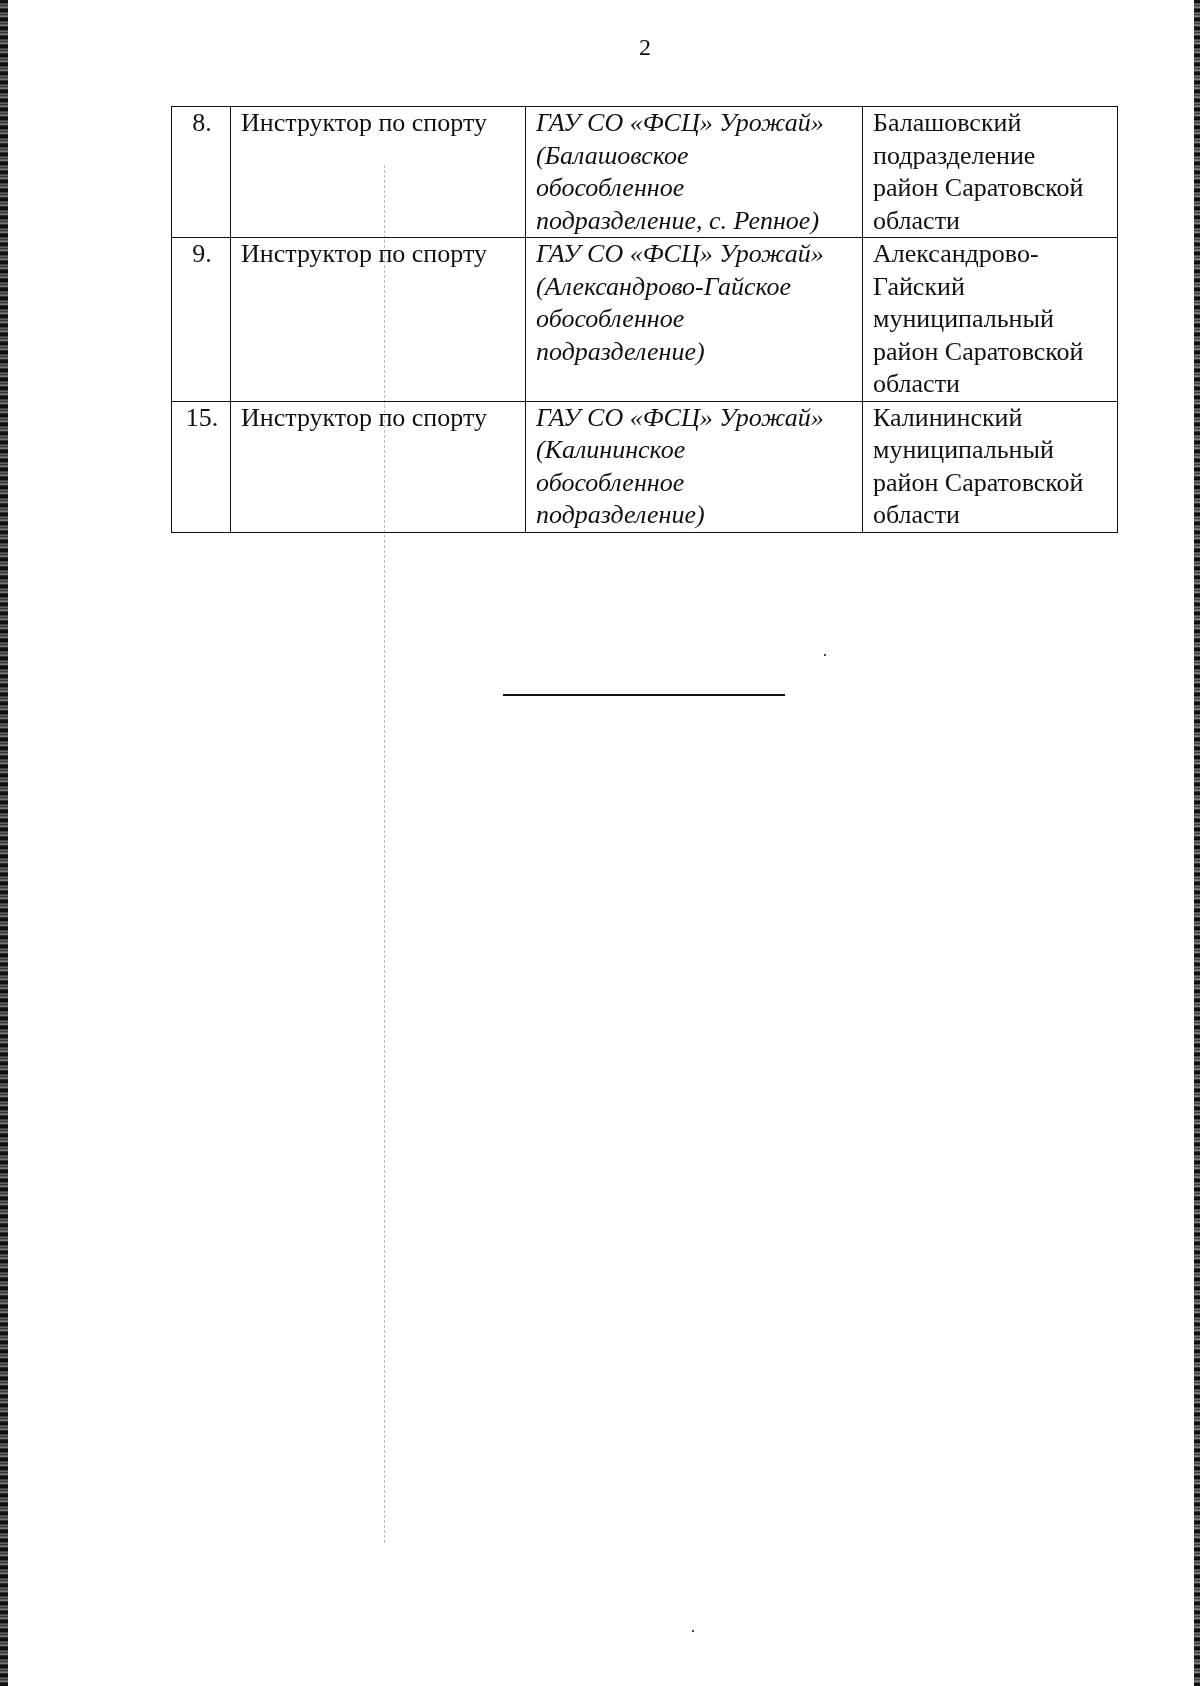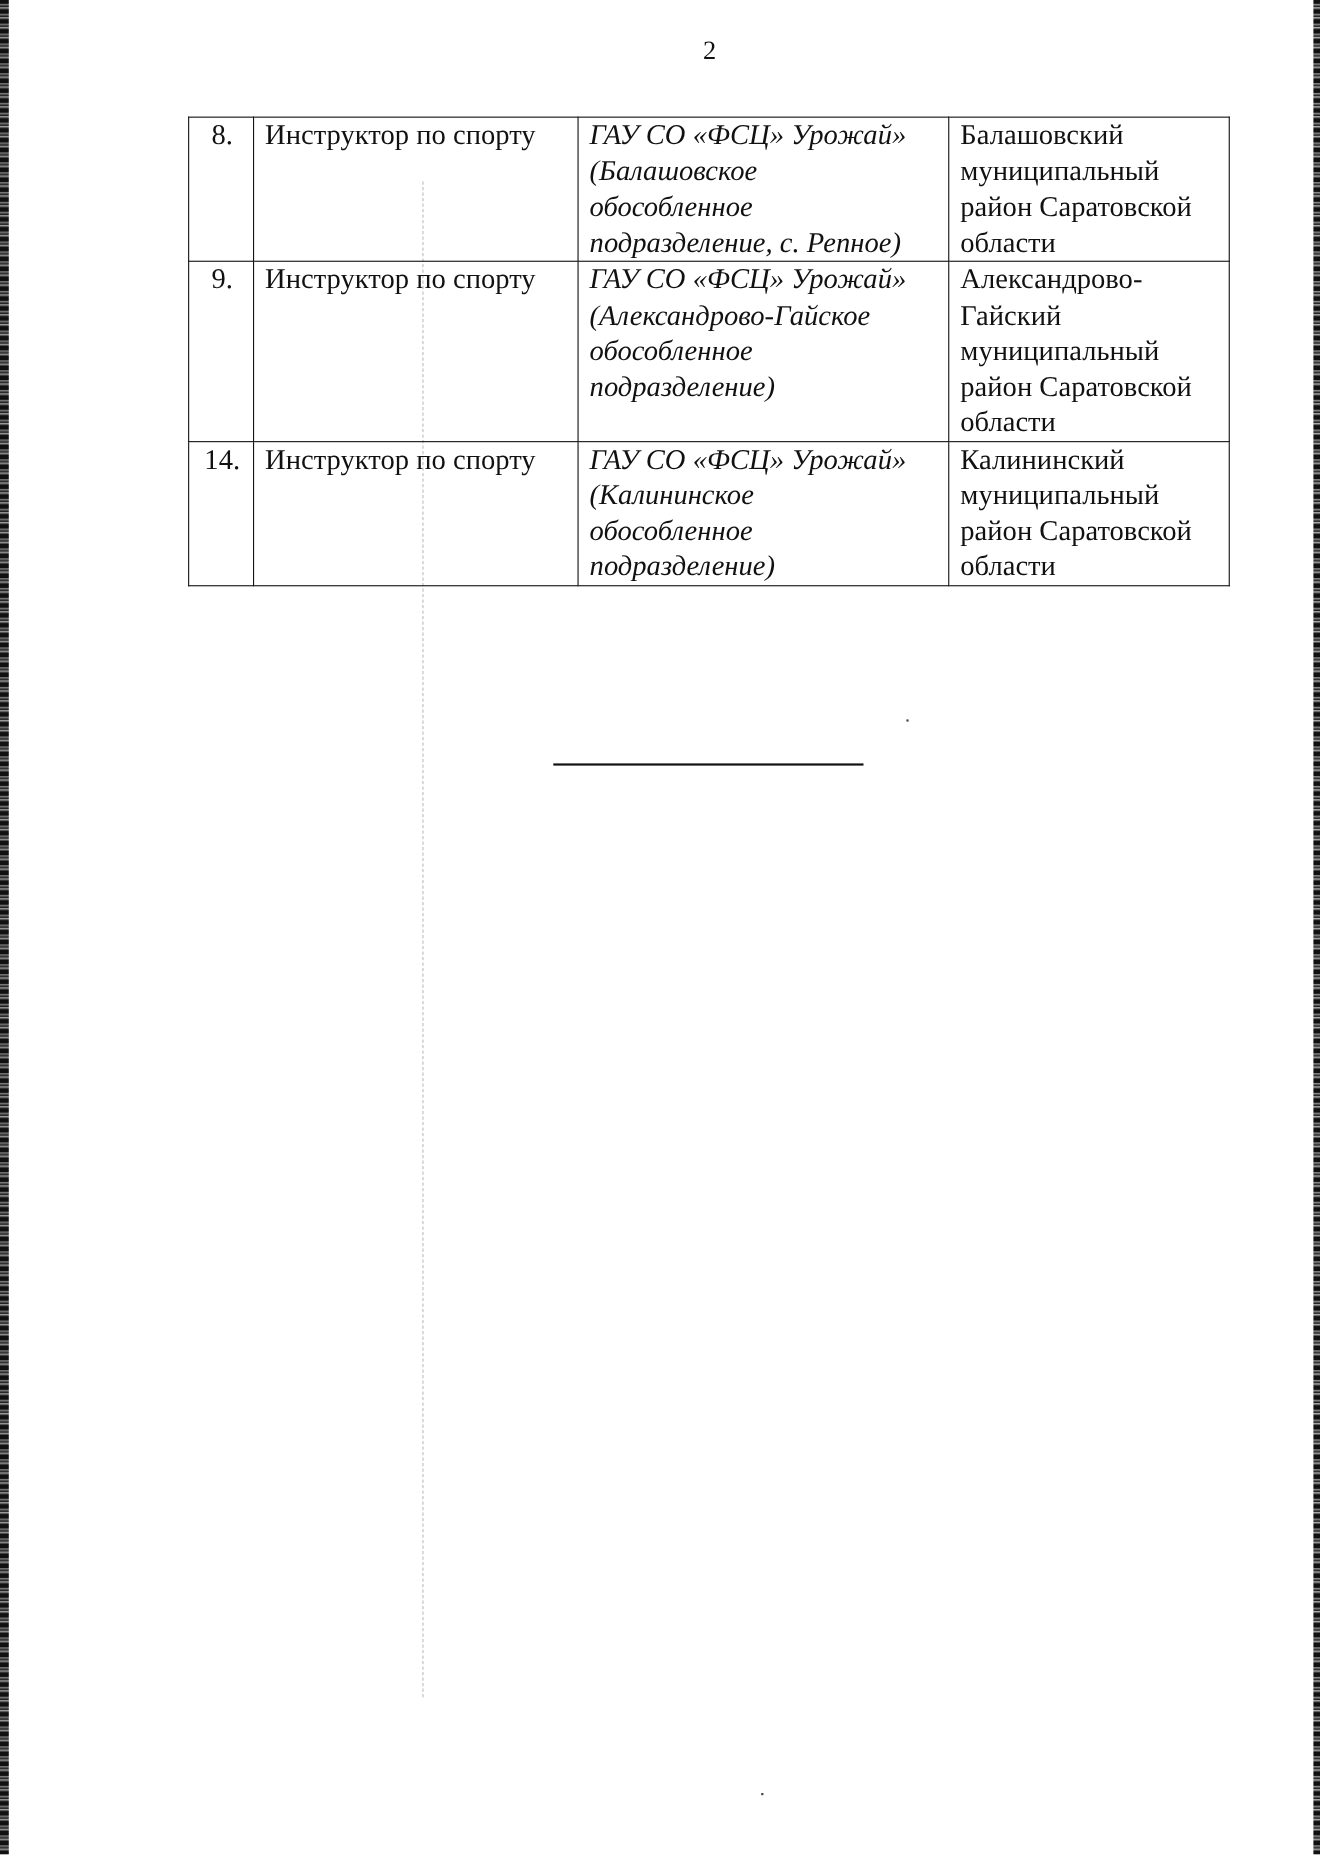--- a/index.html
+++ b/index.html
@@ -55,39 +55,39 @@
 <table class="doc-table">
   <tbody>
     <tr>
       <td class="col-num">8.</td>
       <td class="col-pos">Инструктор по спорту</td>
       <td class="col-org">ГАУ СО «ФСЦ» Урожай»
 (Балашовское
 обособленное
 подразделение, с. Репное)</td>
       <td class="col-area">Балашовский
-муниципальный
+подразделение
 район Саратовской
 области</td>
     </tr>
     <tr>
       <td class="col-num">9.</td>
       <td class="col-pos">Инструктор по спорту</td>
       <td class="col-org">ГАУ СО «ФСЦ» Урожай»
 (Александрово-Гайское
 обособленное
 подразделение)</td>
       <td class="col-area">Александрово-
 Гайский
 муниципальный
 район Саратовской
 области</td>
     </tr>
     <tr>
-      <td class="col-num">14.</td>
+      <td class="col-num">15.</td>
       <td class="col-pos">Инструктор по спорту</td>
       <td class="col-org">ГАУ СО «ФСЦ» Урожай»
 (Калининское
 обособленное
 подразделение)</td>
       <td class="col-area">Калининский
 муниципальный
 район Саратовской
 области</td>
     </tr>

